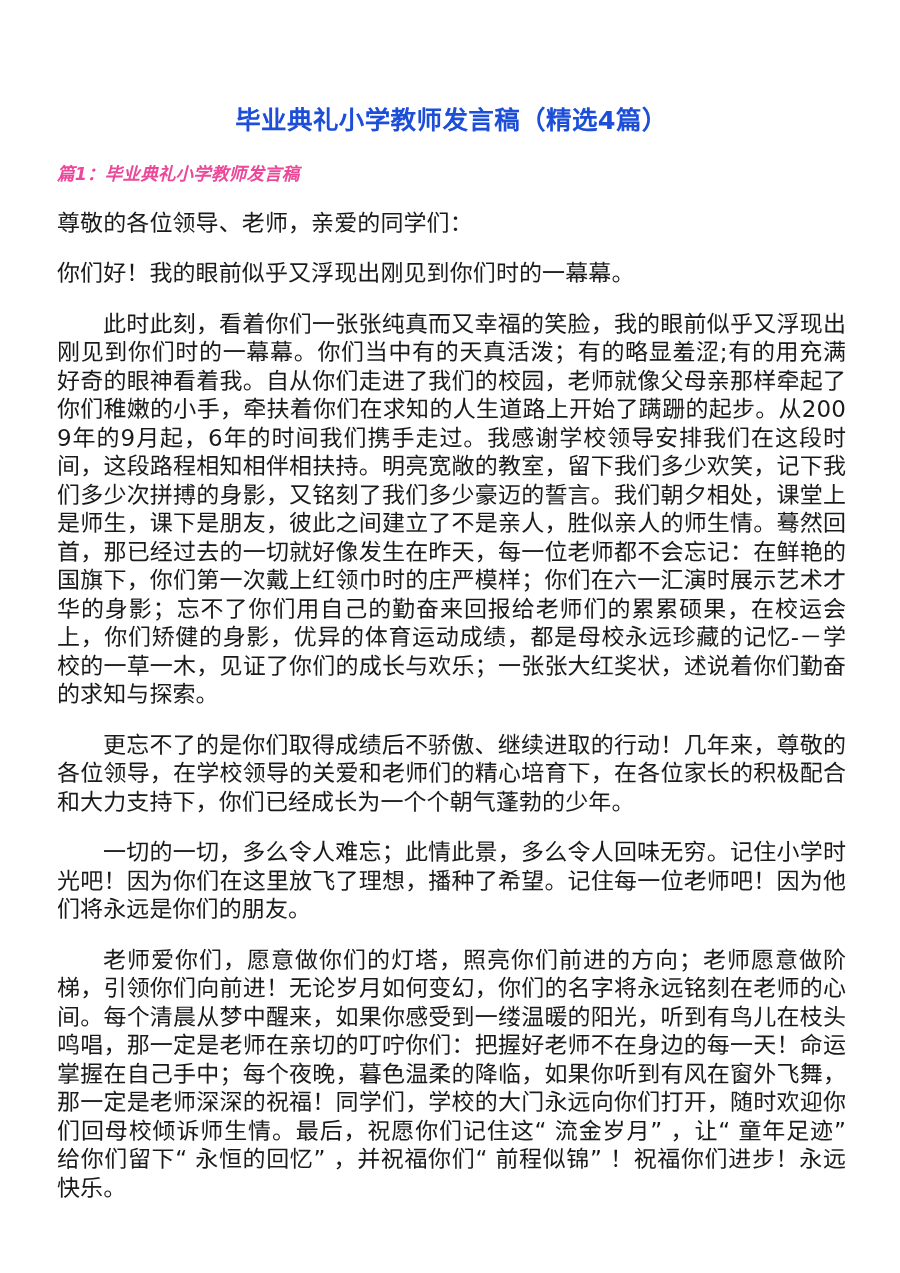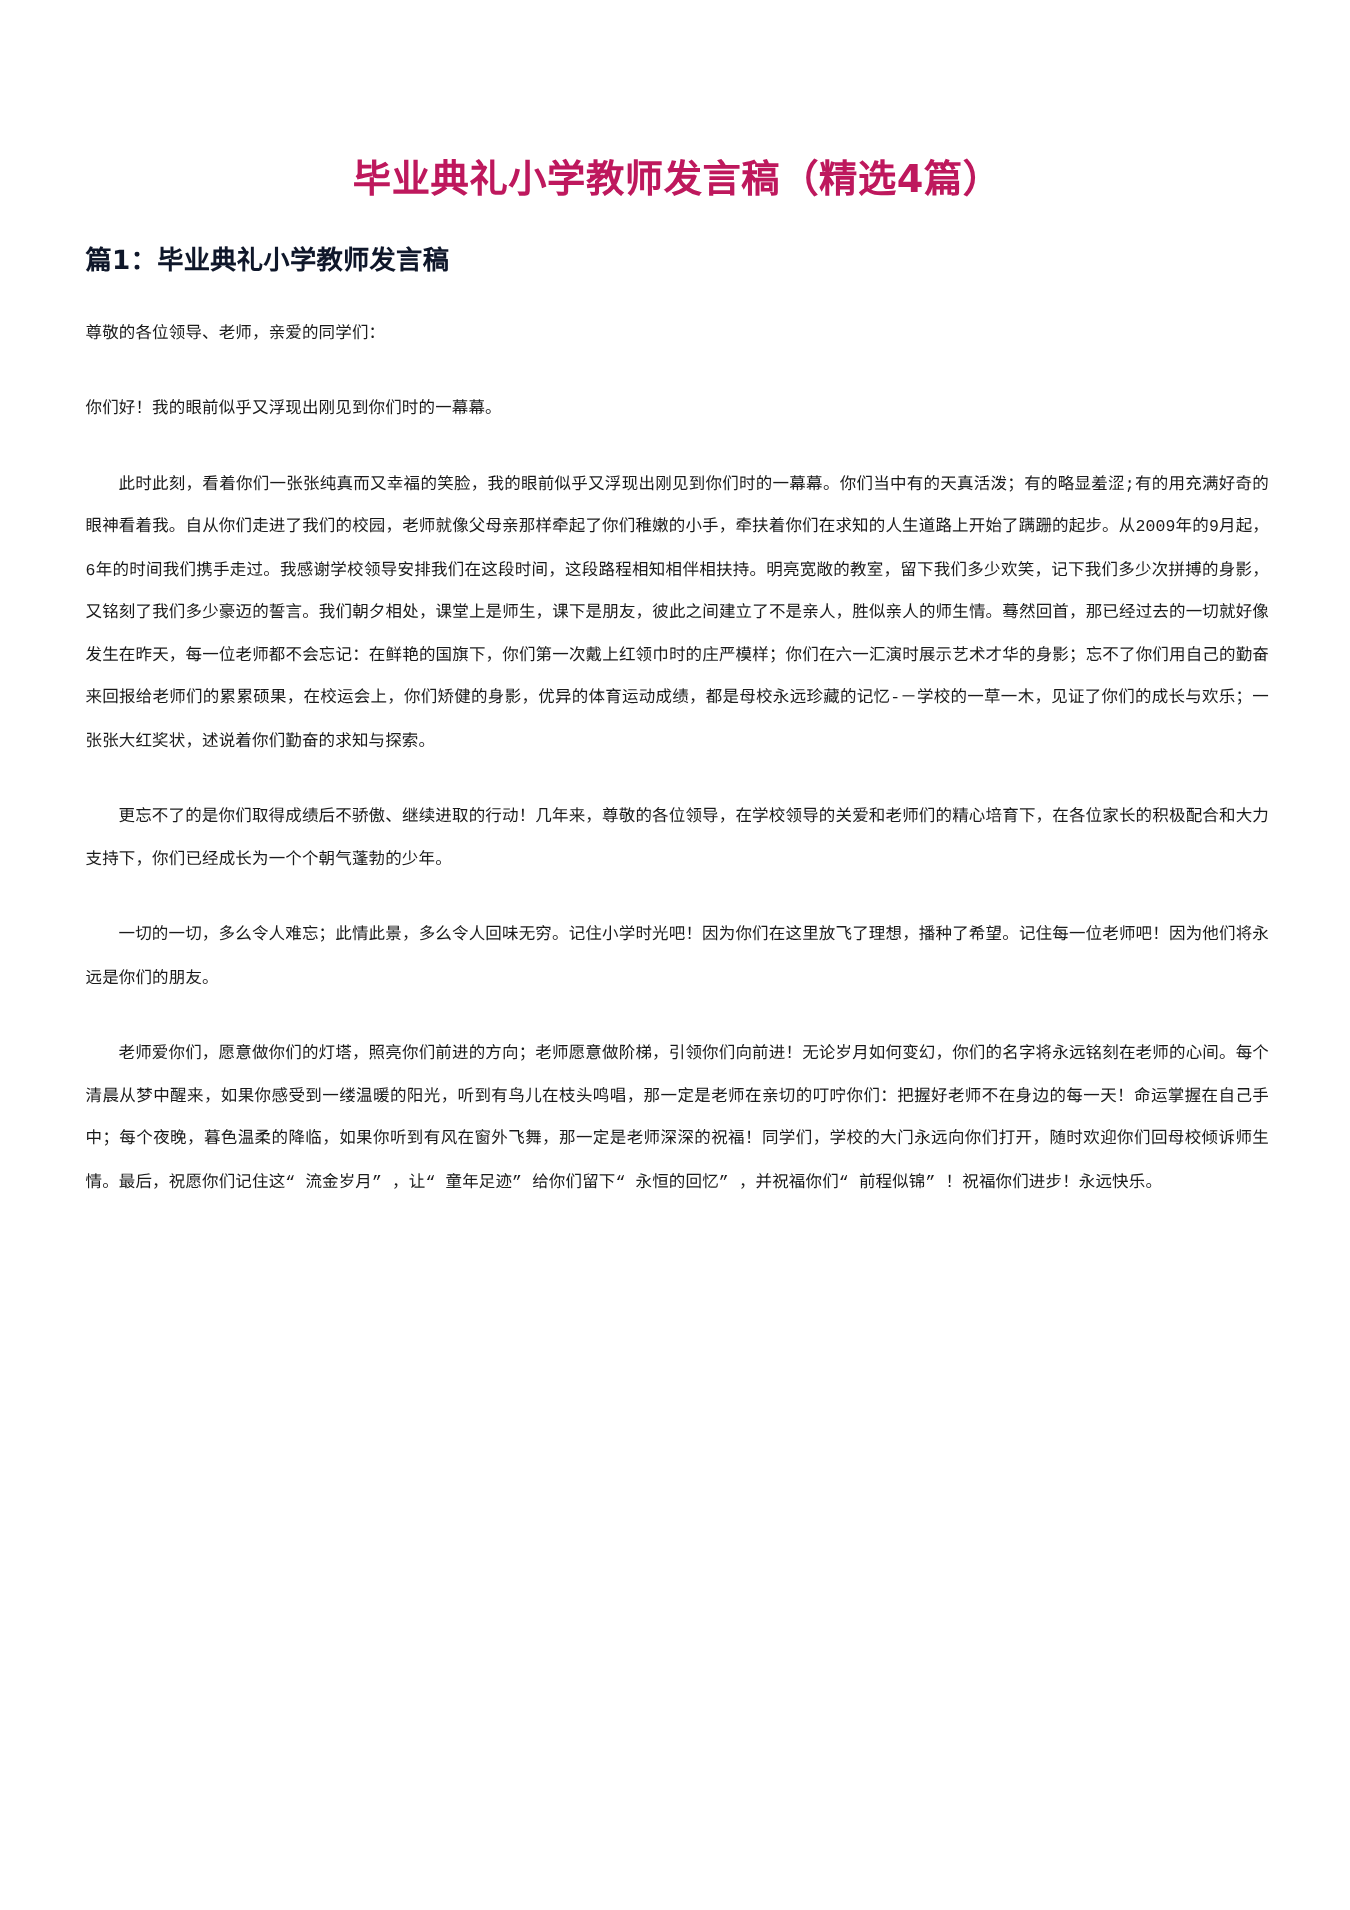--- a/index.html
+++ b/index.html
@@ -31,42 +31,42 @@
     width: 789px;
   }
   .doc-title {
     margin: 0;
     padding-top: 104px;
     text-align: center;
     font-size: 25.5px;
     font-weight: 700;
     letter-spacing: 0.4px;
     line-height: 1.3;
-    color: #be185d;
+    color: #1d4ed8;
   }
   .section-heading {
     margin: 0;
     padding-top: 26px;
     font-size: 17.5px;
     font-weight: 700;
     line-height: 1.35;
     letter-spacing: 0.2px;
-    color: #0f172a;
+    color: #ec4899;
+    font-style: italic;
   }
   p.para {
     margin: 0;
     padding-top: 22px;
-    font-size: 11px;
+    font-size: 23px;
     line-height: 28.5px;
     text-align: justify;
     text-justify: inter-ideograph;
     color: #1a1a1a;
     letter-spacing: 0.1px;
     word-break: break-all;
-    font-family: Liberation Mono, monospace;
   }
   p.para.indent {
     text-indent: 2em;
   }
 </style>
 </head>
 <body>
 
 <div class="page">
   <div class="doc-body">

